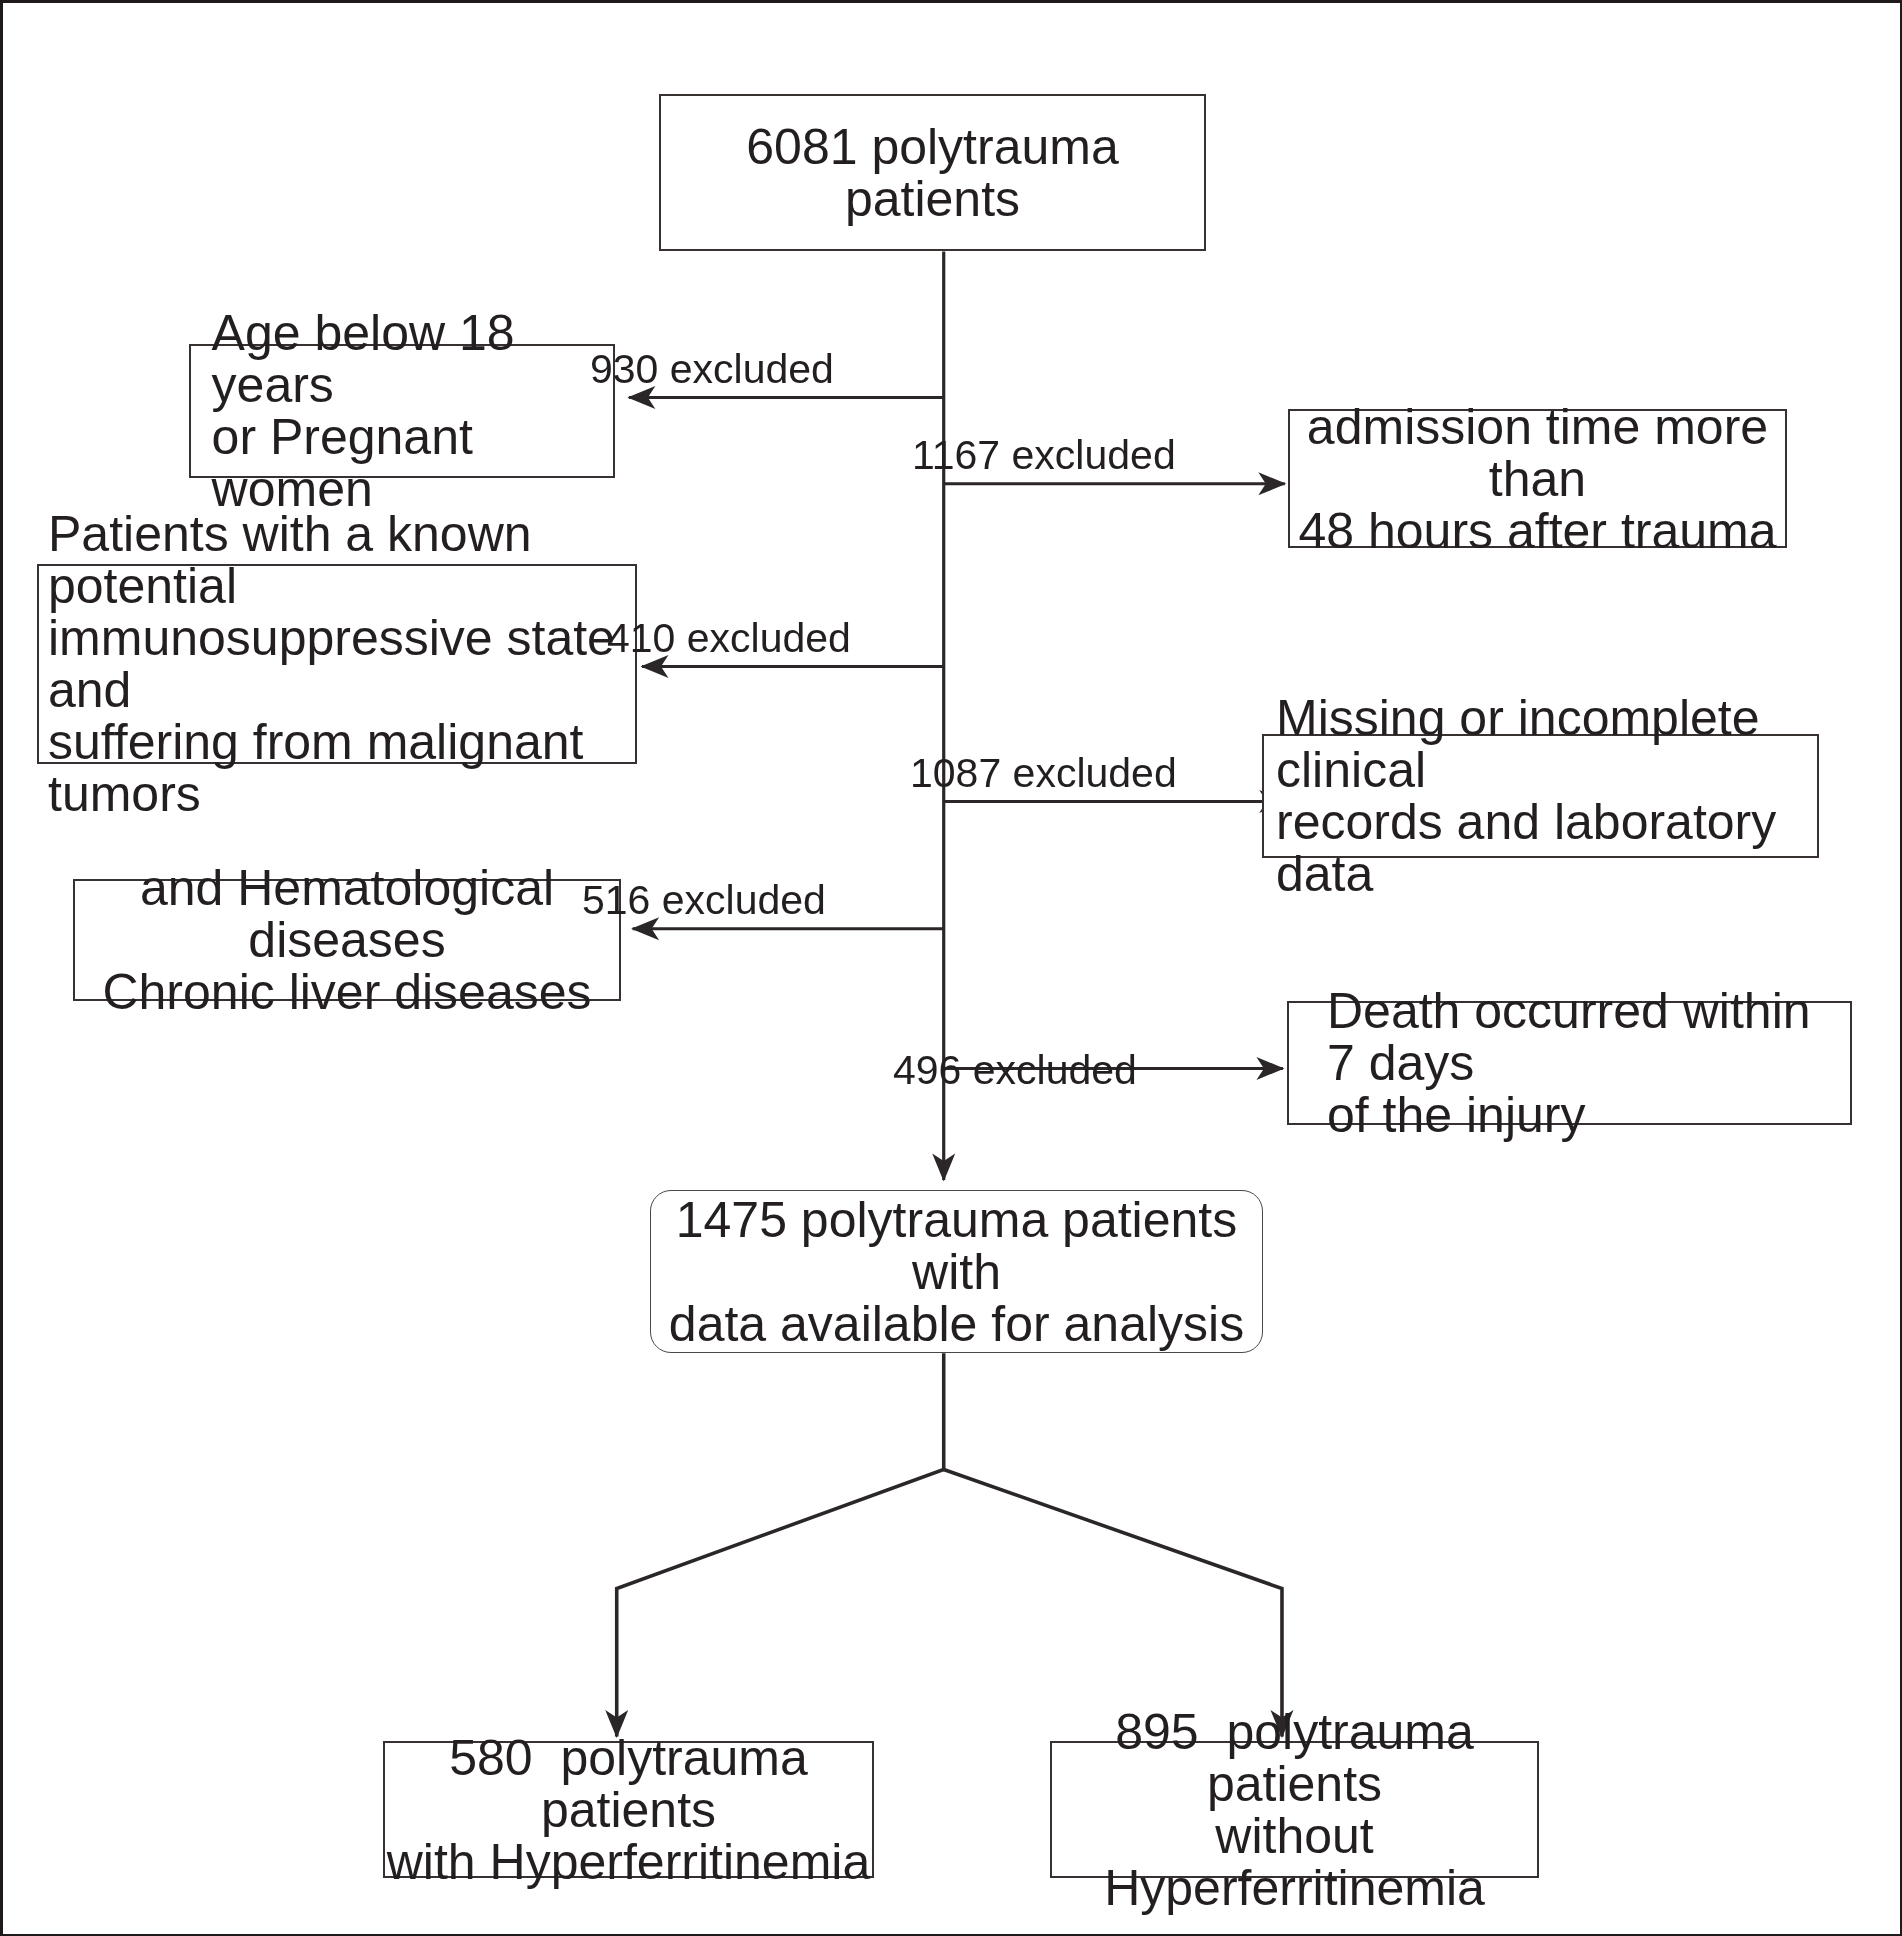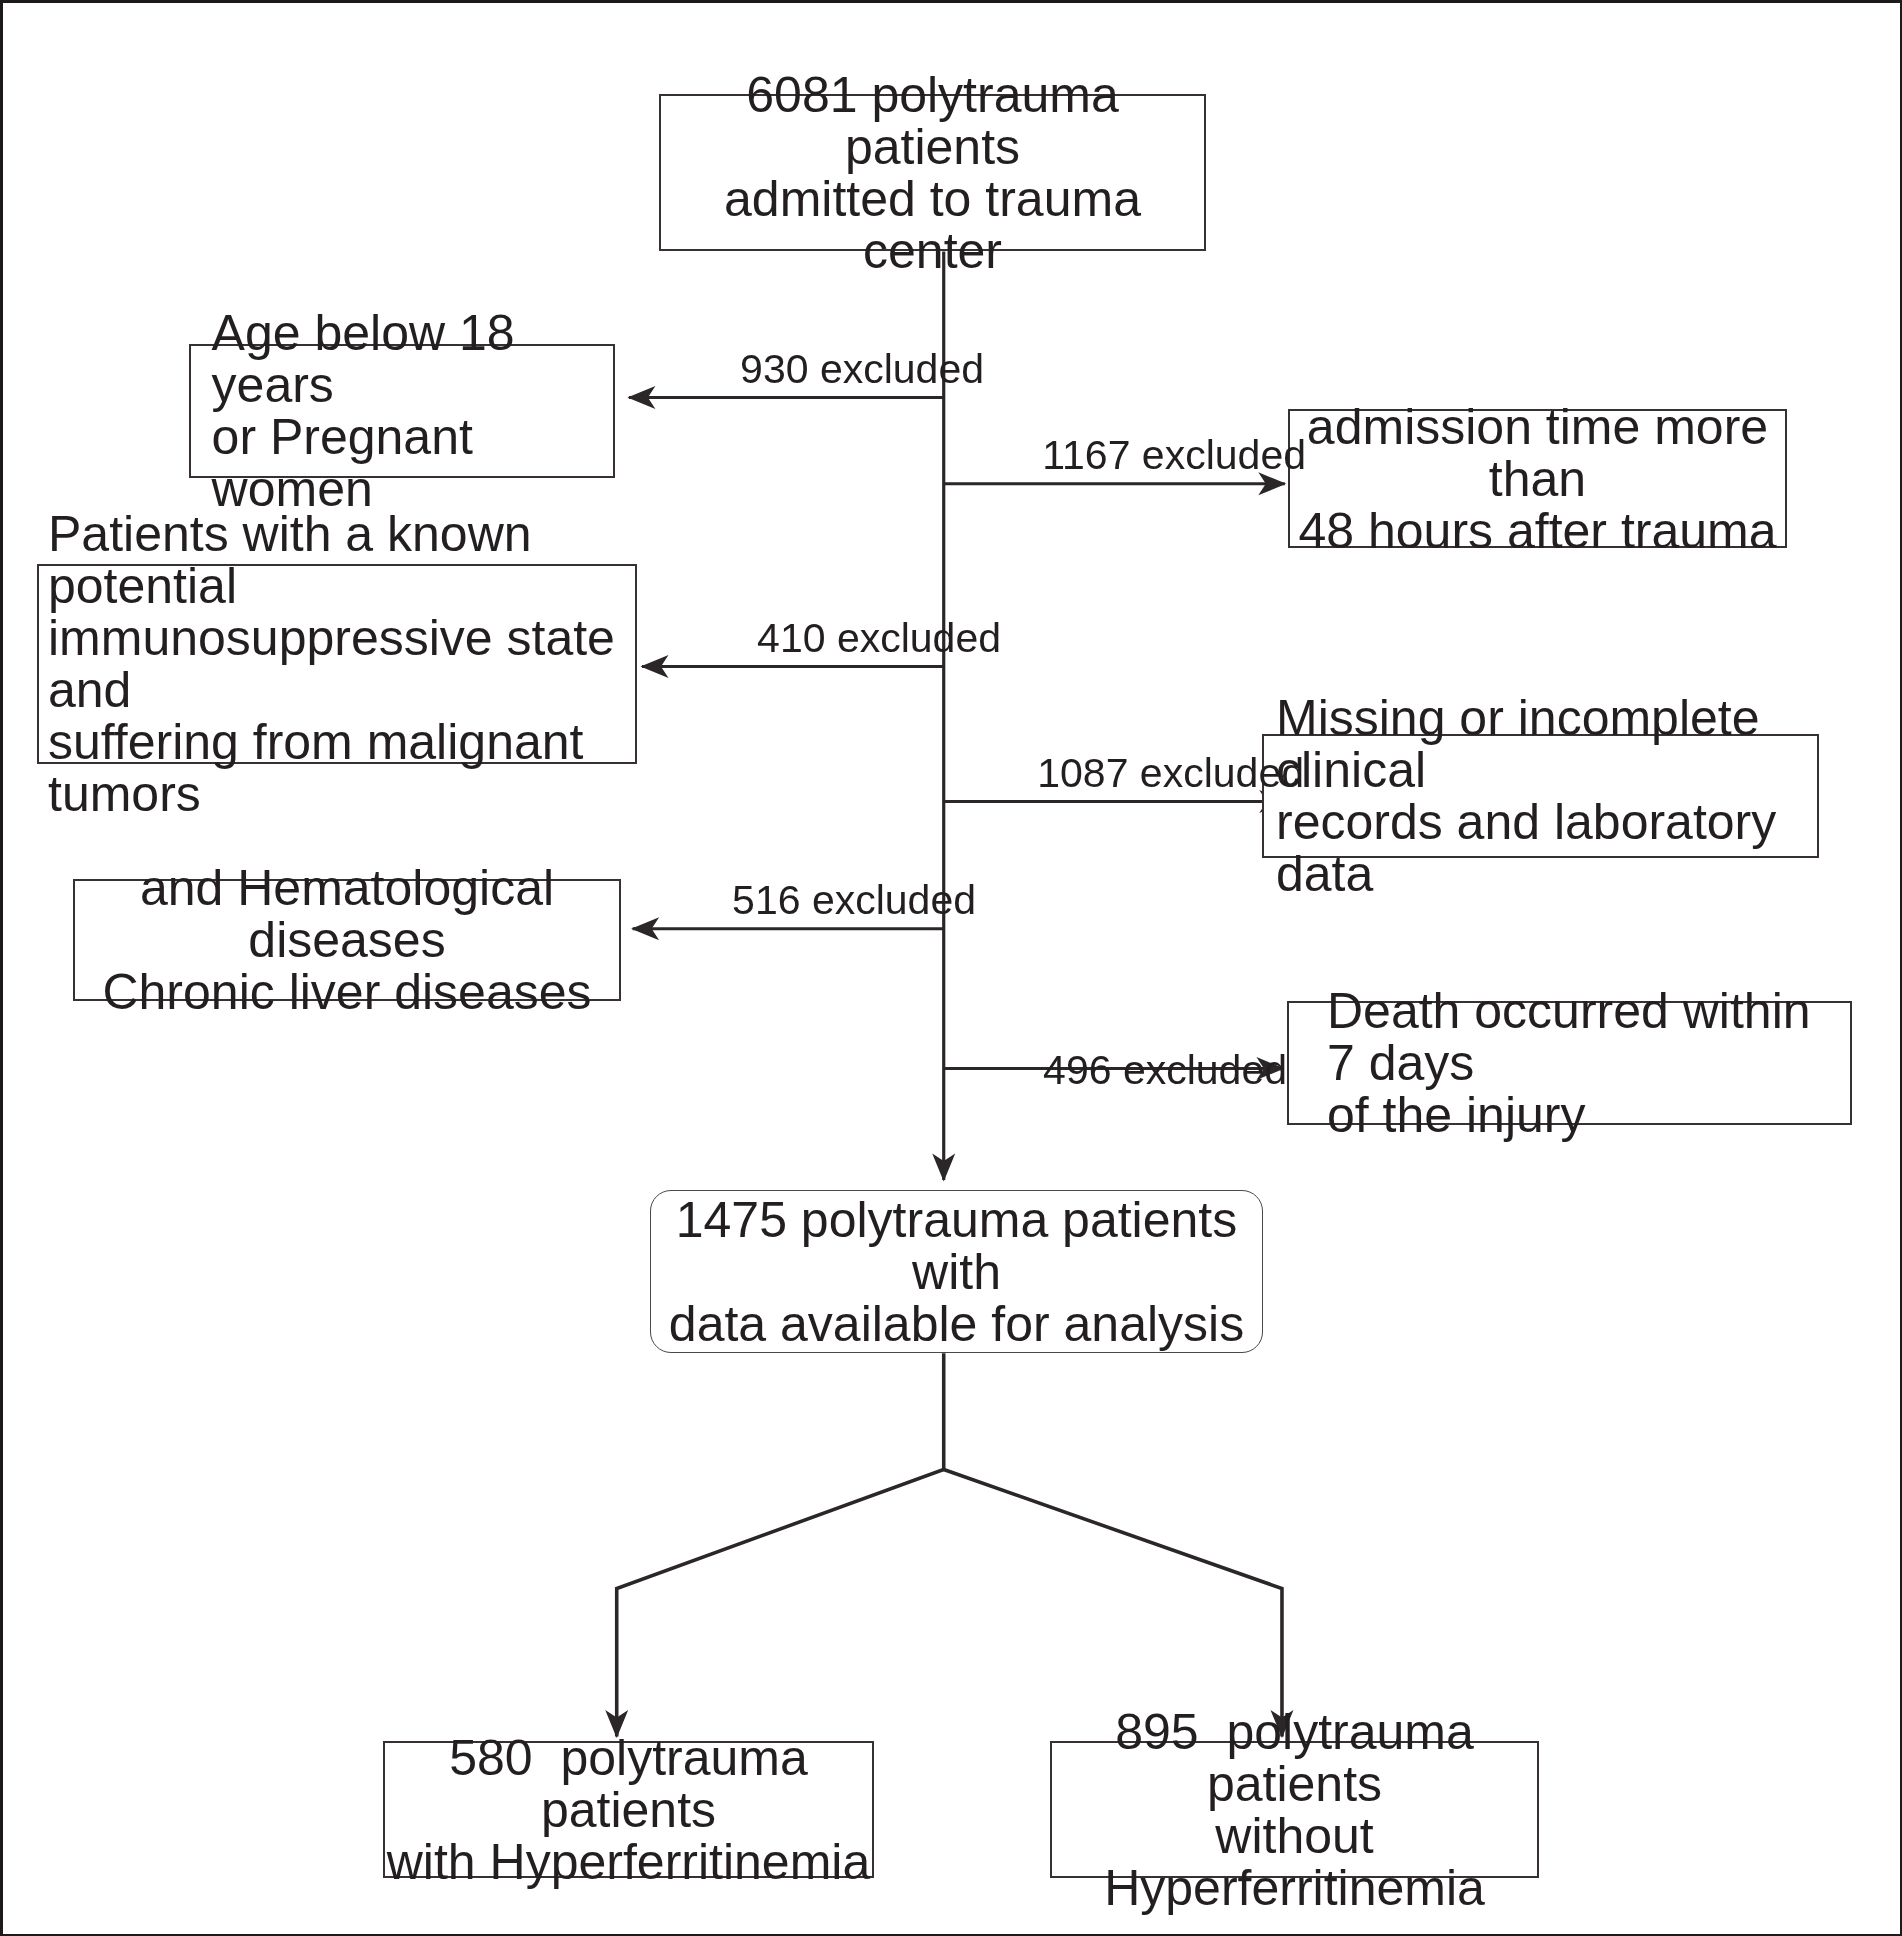--- a/index.html
+++ b/index.html
@@ -36,21 +36,21 @@
     font-size: 50px;
     line-height: 52px;
     color: #231f20;
   }
   .box.center { text-align: center; }
   .box.thin { border-width: 1.9px; border-color: #4c4748; border-radius: 21px; }
   .bl { white-space: pre-wrap; }
   .excl-label {
     position: absolute;
     width: 394px;
-    text-align: right;
+    text-align: left;
     font-size: 41px;
     line-height: 49px;
     color: #231f20;
     white-space: nowrap;
   }
 </style>
 </head>
 <body>
 
 <div class="canvas">
@@ -71,21 +71,20 @@
     <line x1="1004" y1="513" x2="1368" y2="513" stroke="#2b2627" stroke-width="3.2" marker-end="url(#ah)"></line>
     <line x1="1004" y1="852" x2="1369" y2="852" stroke="#2b2627" stroke-width="3.2" marker-end="url(#ah)"></line>
     <line x1="1004" y1="1137" x2="1366" y2="1137" stroke="#2b2627" stroke-width="3.2" marker-end="url(#ah)"></line>
 
     <polyline points="1004,1441 1004,1565 655,1692 655,1850" fill="none" stroke="#2b2627" stroke-width="3.8" marker-end="url(#ah)"></polyline>
     <polyline points="1004,1565 1365,1692 1365,1850" fill="none" stroke="#2b2627" stroke-width="3.8" marker-end="url(#ah)"></polyline>
   </svg>
 
   <div class="box center" style="left:656px;top:91px;width:547px;height:157px">
     <div class="bl">6081 polytrauma patients</div>
-    <div class="bl">admitted to trauma center</div>
   </div>
 
   <div class="box" style="left:186px;top:341px;width:426px;height:134px;padding-left:20.6px">
     <div class="bl">Age below 18 years</div>
     <div class="bl">or Pregnant women</div>
   </div>
 
   <div class="box center" style="left:1285px;top:406px;width:499px;height:139px">
     <div class="bl">admission time more than</div>
     <div class="bl">48 hours after trauma</div>

